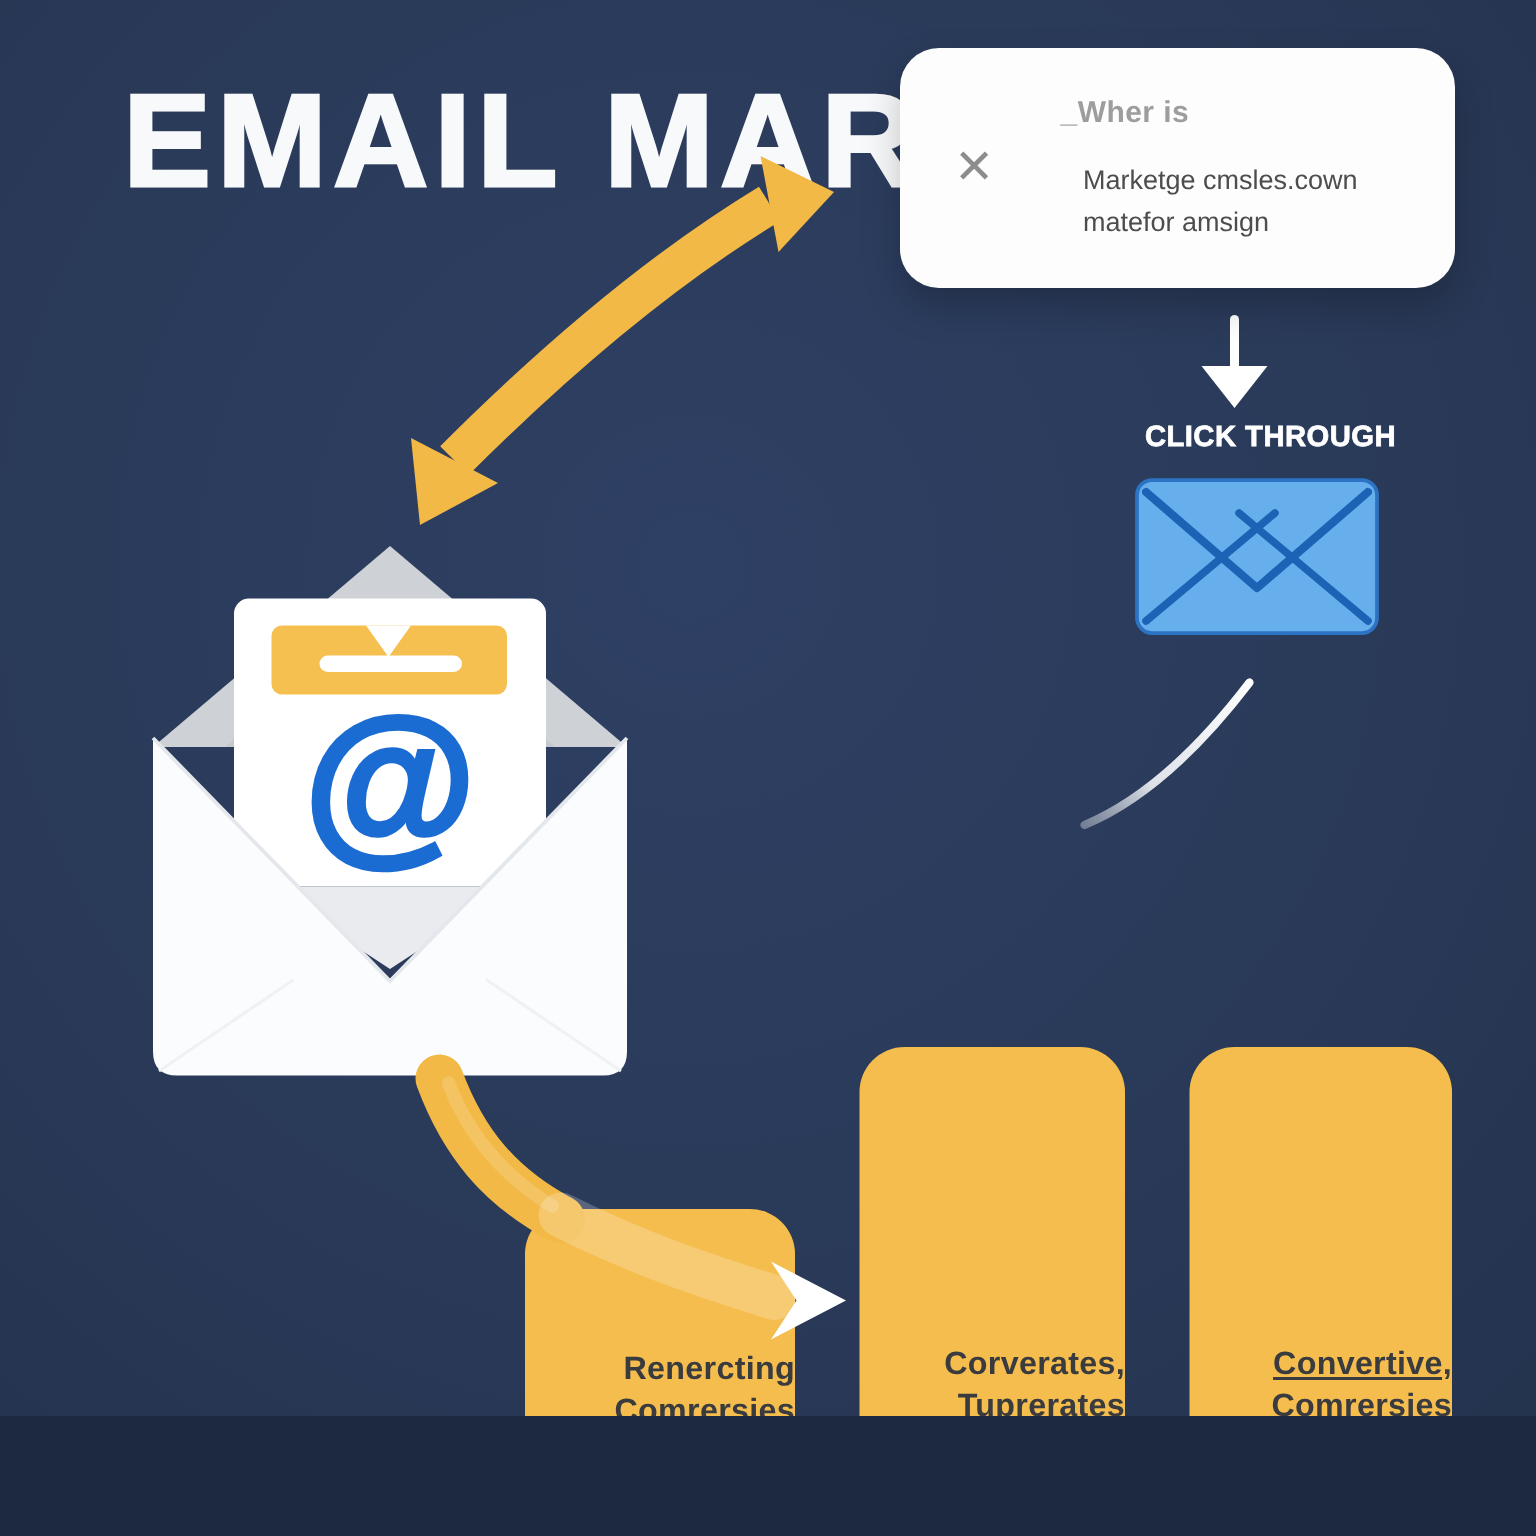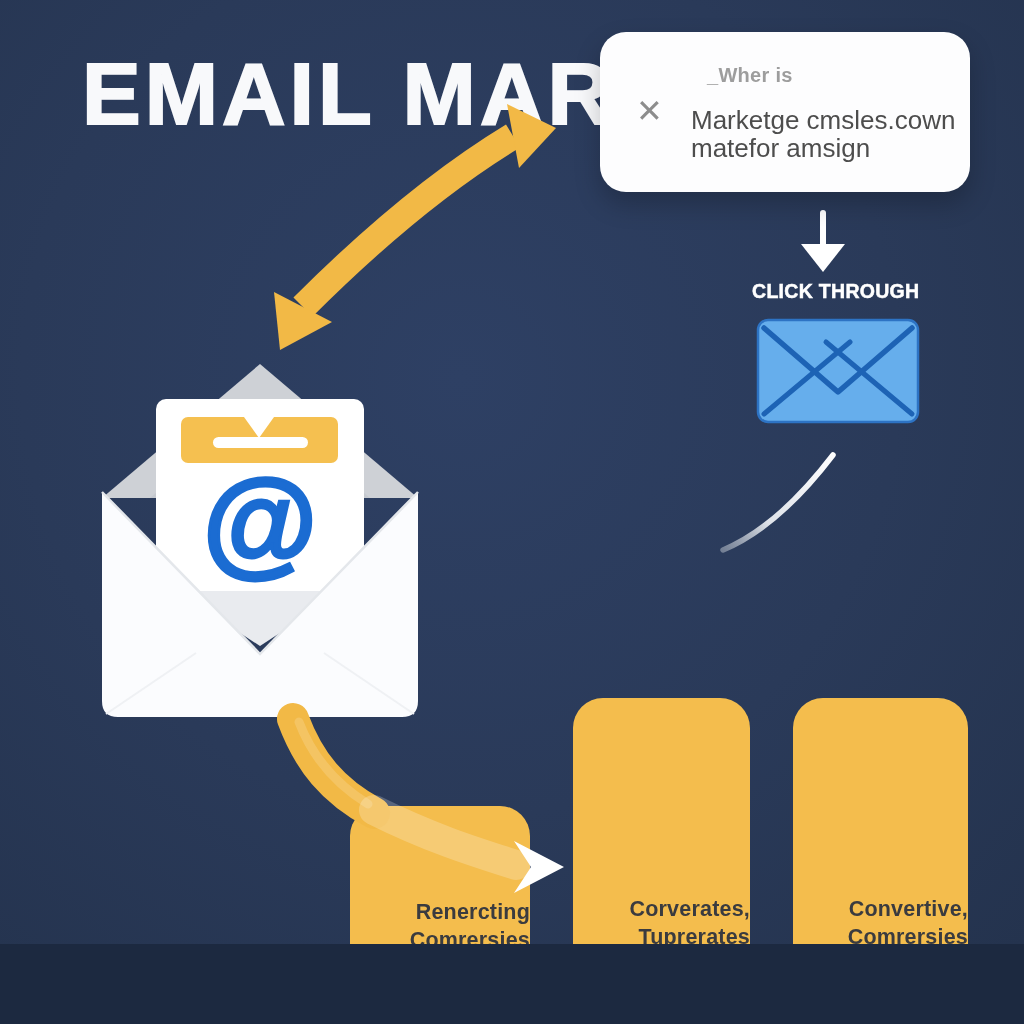--- a/index.html
+++ b/index.html
@@ -23,35 +23,35 @@
 
   .at{left:195px;top:462px;width:130px;text-align:center;font-size:118px;line-height:118px;
     font-weight:700;color:var(--at-blue);-webkit-text-stroke:3px var(--at-blue);z-index:4;}
 
   .card{left:600px;top:32px;width:370px;height:160px;background:var(--white);
     border-radius:26px;box-shadow:0 12px 26px rgba(0,0,0,.22);z-index:5;}
   .card .close{position:absolute;left:36px;top:63px;font-size:32px;line-height:32px;
     color:var(--close);font-weight:400;cursor:default;}
   .card .head{position:absolute;left:107px;top:32px;font-size:20px;font-weight:700;
     color:var(--card-head);letter-spacing:.3px;}
-  .card .body{position:absolute;left:91px;top:74px;font-size:26px;line-height:28px;
+  .card .body{position:absolute;left:122px;top:74px;font-size:18px;line-height:28px;
     color:var(--card-text);}
 
-  .ct{left:752px;top:280px;width:190px;text-align:left;font-size:19.5px;font-weight:700;
+  .ct{left:752px;top:280px;width:190px;text-align:center;font-size:19.5px;font-weight:700;
     color:#ffffff;letter-spacing:.3px;-webkit-text-stroke:.5px #ffffff;z-index:2;}
 
   .box{background:var(--box-yellow);border-radius:30px;z-index:2;}
   .box .label{position:absolute;left:0;right:0;text-align:right;font-size:21.5px;
     line-height:27.5px;font-weight:700;color:var(--box-text);letter-spacing:.2px;}
   .box1{left:350px;top:806px;width:180px;height:176px;}
   .box1 .label{top:93px;}
   .box2{left:573px;top:698px;width:177px;height:285px;}
   .box2 .label{top:198px;}
   .box3{left:793px;top:698px;width:175px;height:284px;}
-  .box3 .label{top:198px;}
+  .box3 .label{top:198px;text-decoration:underline;}
 </style>
 </head>
 <body>
 
 <div class="canvas">
 
   <div class="abs title">EMAIL MAR</div>
 
   <div class="abs box box1">
     <div class="label">

